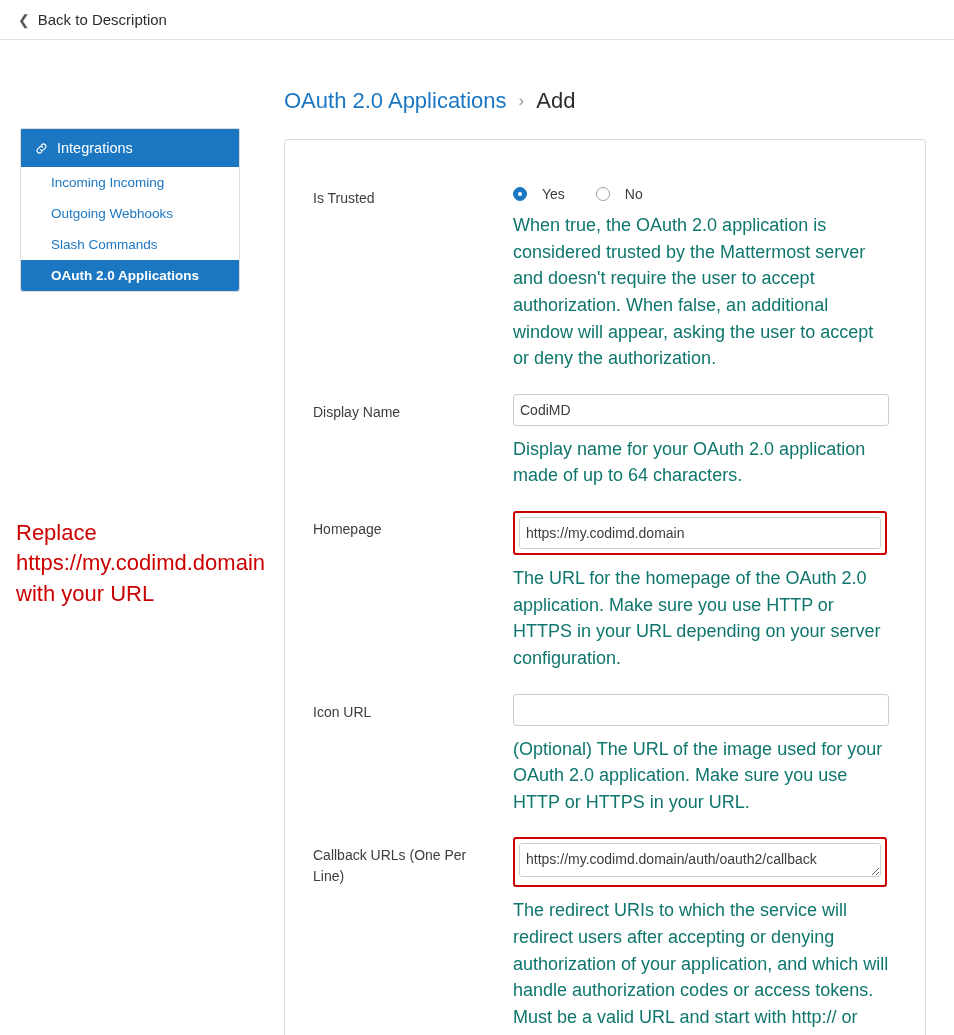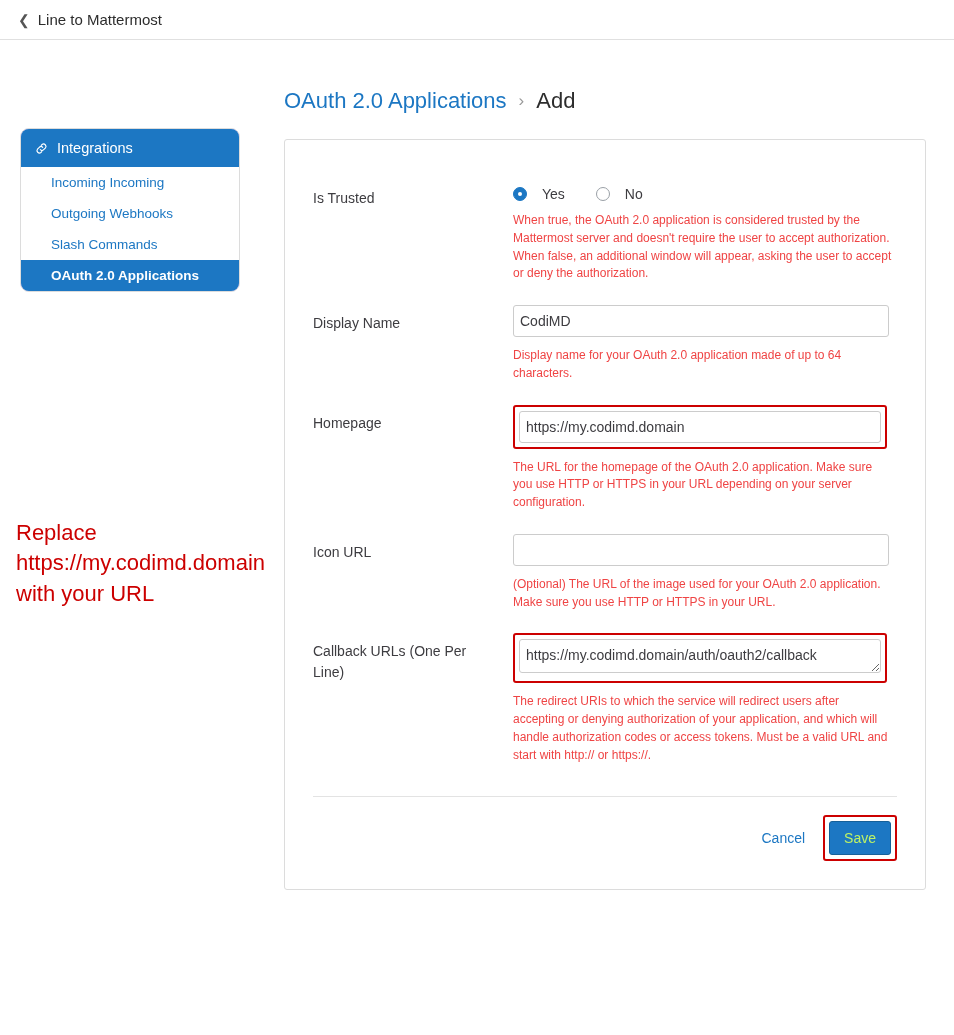--- a/index.html
+++ b/index.html
@@ -38,21 +38,21 @@
     padding: 48px 28px 0 20px;
   }
   
   .sidebar {
     width: 220px;
     flex: 0 0 220px;
     margin-top: 40px;
   }
   .sidebar-box {
     border: 1px solid #dcdcdc;
-    border-radius: 9px;
+    border-radius: 2px;
     overflow: hidden;
     background: #c4b5fd;
   }
   .sidebar-header {
     background: #1c77c3;
     color: #ffffff;
     font-size: 14.5px;
     padding: 11px 14px;
     display: flex;
     align-items: center;
@@ -130,22 +130,22 @@
     font-size: 14px;
     color: #3d3c40;
     padding-top: 8px;
     line-height: 1.45;
   }
   .form-field {
     flex: 1;
     min-width: 0;
   }
   .help {
-    font-size: 12px;
-    color: #ef4444;
+    font-size: 18px;
+    color: #0f766e;
     line-height: 1.48;
     margin: 10px 0 22px 0;
     max-width: 380px;
   }
   .radio-group {
     display: flex;
     align-items: center;
     gap: 15px;
     padding-top: 6px;
     font-size: 14px;
@@ -238,21 +238,21 @@
     text-align: right;
   }
   .rel { position: relative; }
 </style>
 </head>
 <body>
 
 <div class="topbar">
   <a class="back-link">
     <span class="chev-left">❮</span>
-    <span>Line to Mattermost</span>
+    <span>Back to Description</span>
   </a>
 </div>
 
 <div class="page rel">
 
   <div class="sidebar">
     <div class="sidebar-box">
       <div class="sidebar-header">
         <span class="link-icon">
           <svg width="13" height="13" viewBox="0 0 16 16">

